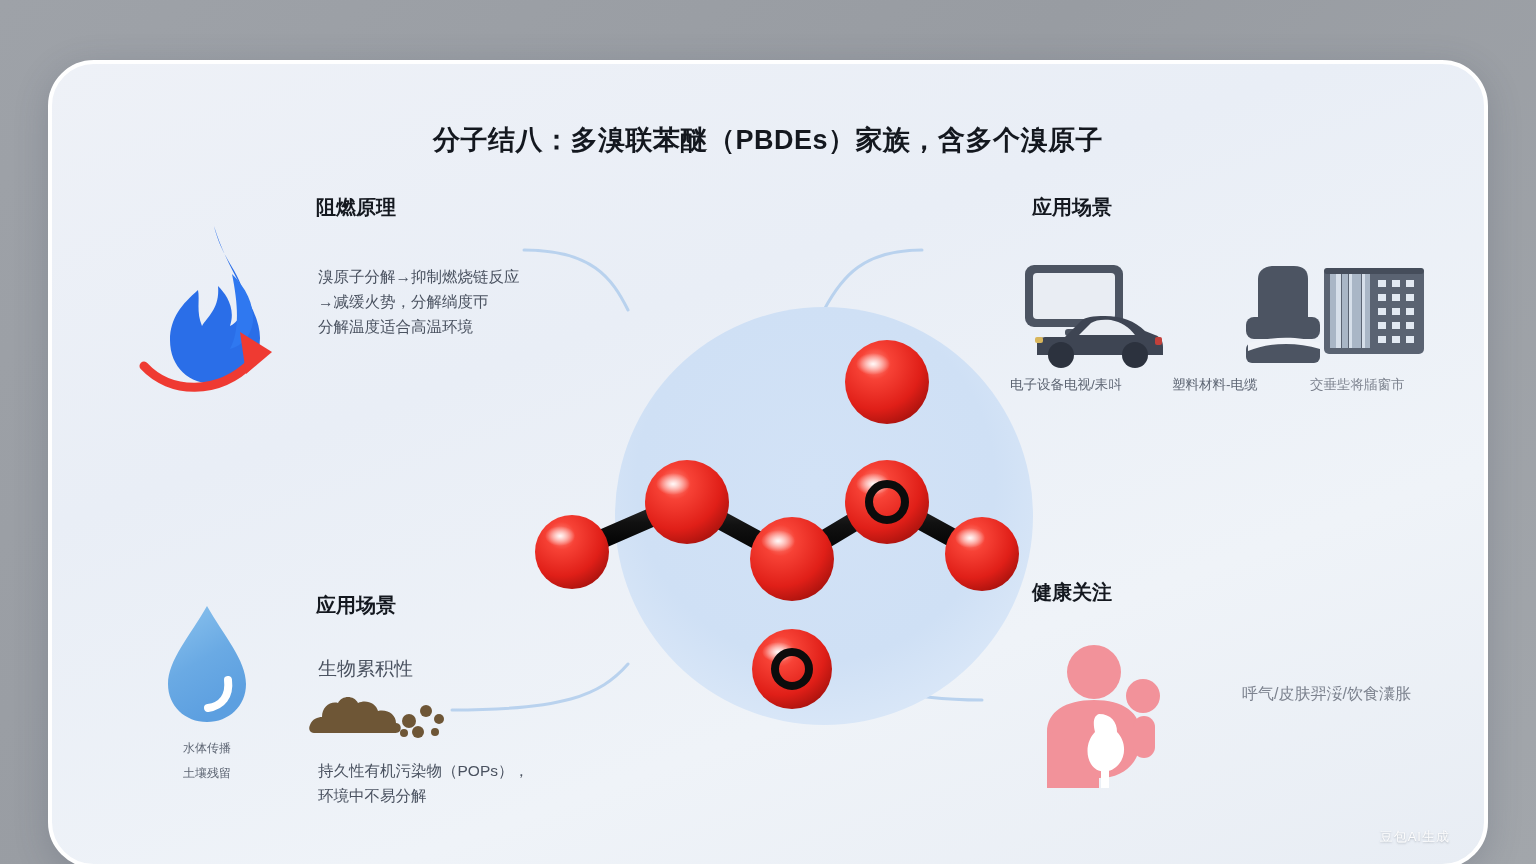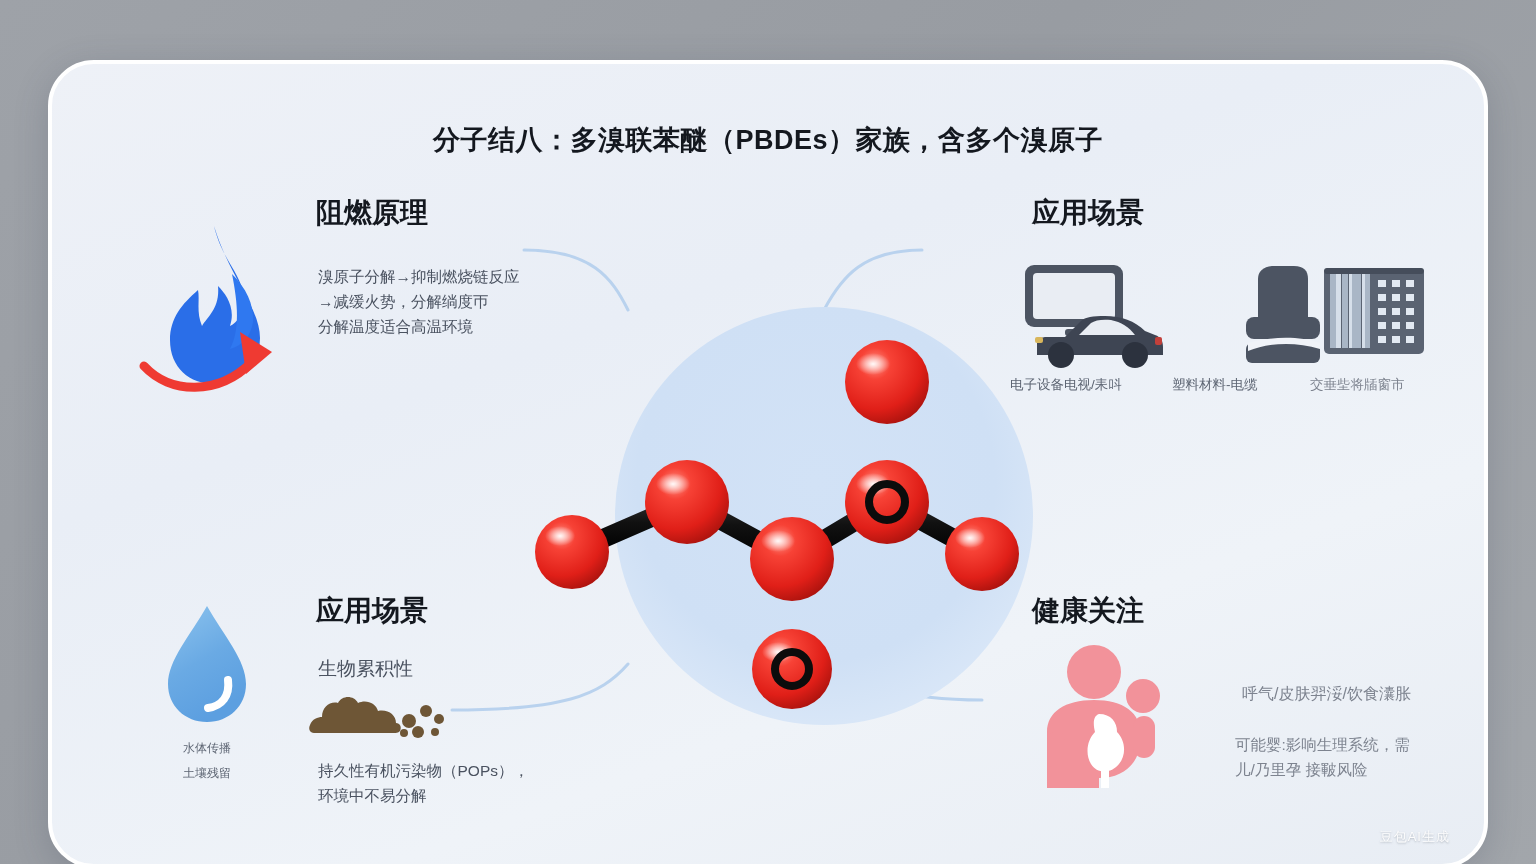--- a/index.html
+++ b/index.html
@@ -70,21 +70,21 @@
   .connectors {
     position: absolute;
     left: 0; top: 0;
     width: 1440px; height: 808px;
     pointer-events: none;
   }
 
   
   .sec-head {
     position: absolute;
-    font-size: 28px;
+    font-size: 20px;
     font-weight: bold;
     color: #14181f;
     white-space: nowrap;
   }
   .body-txt {
     position: absolute;
     font-size: 15.5px;
     line-height: 25px;
     color: #4a5260;
     white-space: pre-line;
@@ -308,37 +308,35 @@
           </linearGradient>
         </defs>
         <path d="M55,12 C72,42 94,66 94,90 C94,112 77,128 55,128
                  C33,128 16,112 16,90 C16,66 38,42 55,12 Z" fill="url(#wg)"></path>
         <path d="M76,86 C78,102 70,112 56,114" fill="none" stroke="#ffffff" stroke-width="8" stroke-linecap="round"></path>
       </svg>
     </div>
     <div class="small-lbl" style="left:90px; top:672px; text-align:center; width:130px; white-space:pre-line; line-height:25px; font-size:12px;">水体传播
 土壤残留</div>
 
-    <div class="sec-head" style="left:980px; top:528px;">健康关注</div>
+    <div class="sec-head" style="left:980px; top:515px;">健康关注</div>
 
     <div class="icon-box" style="left:985px; top:572px; width:140px; height:160px;">
       <svg viewBox="0 0 140 160" width="140" height="160">
         <circle cx="57" cy="36" r="27" fill="#f2929a"></circle>
         <path d="M10,152 L10,96 C10,76 28,64 57,64 C86,64 104,76 104,100
                  C104,126 88,142 62,142 L62,152 Z" fill="#f2929a"></path>
         <rect x="10" y="96" width="18" height="56" rx="8" fill="#f2929a"></rect>
         <rect x="10" y="130" width="52" height="22" rx="6" fill="#f2929a"></rect>
         <circle cx="106" cy="60" r="17" fill="#f2929a"></circle>
         <rect x="96" y="80" width="22" height="42" rx="11" fill="#f2929a"></rect>
         <path d="M62,78 C74,78 80,86 80,96 C88,104 90,118 82,128
                  C74,138 60,138 54,128 C48,118 50,104 58,96
                  C56,88 56,80 62,78 Z" fill="#ffffff"></path>
         <rect x="64" y="126" width="8" height="26" fill="#ffffff"></rect>
       </svg>
     </div>
 
     <div class="small-lbl garble" style="left:1190px; top:620px; font-size:16px;">呼气/皮肤羿浽/饮食灢胀</div>
-    <div class="body-txt garble" style="left:1183px; top:668px; width:270px;">可能婴:影响生理系统，需
-儿/乃里孕 接皸风险</div>
 
     <div class="watermark">豆包AI生成</div>
   </div>
 </div>
 
 </body></html>

